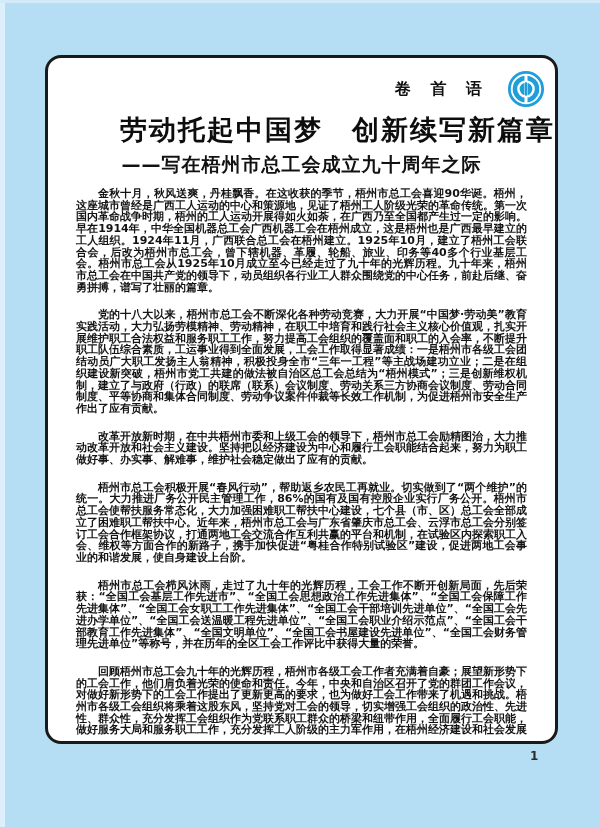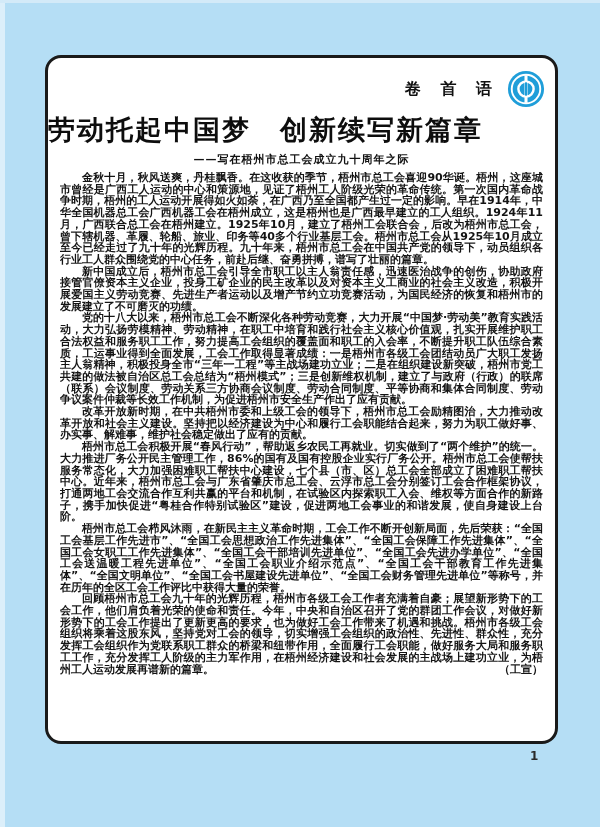--- a/index.html
+++ b/index.html
@@ -13,47 +13,47 @@
   .edge-strip-left{position:absolute;left:0;top:0;width:5px;height:827px;background:#dcefFA;}
   .edge-strip-top{position:absolute;left:0;top:0;width:600px;height:3px;background:#d3eaf8;}
 
   .sheet{
     position:absolute;left:45px;top:55px;width:513px;height:689px;
     background:#ffffff;border:3px solid #1a1a1a;border-radius:16px;
     box-sizing:border-box;
   }
   .box-header{
     position:absolute;top:12px;right:10px;
-    display:flex;align-items:center;gap:8px;
+    display:flex;align-items:center;gap:18px;
   }
   .corner-label{
     font-weight:bold;font-size:16px;letter-spacing:7px;color:#111;
     line-height:38px;
   }
   .logo{width:38px;height:38px;display:block;}
 
   .title{
     position:absolute;top:54px;left:0;right:0;margin:0;
-    text-align:left;font-size:27px;font-weight:900;color:#0d0d0d;
+    text-align:right;font-size:27px;font-weight:900;color:#0d0d0d;
     letter-spacing:2px;white-space:nowrap;
   }
   .subtitle{
     position:absolute;top:94px;left:0;right:0;
-    text-align:center;font-size:11px;font-weight:bold;color:#111;
+    text-align:center;font-size:19px;font-weight:bold;color:#111;
     letter-spacing:1px;
   }
 
   .body-text{
     position:absolute;top:114px;left:12px;right:12px;bottom:6px;
     overflow:hidden;
     font-size:11px;line-height:11.7px;
     text-align:justify;text-justify:inter-character;
     font-weight:bold;color:#141414;
   }
-  .body-text p{margin:0;text-indent:2em;}
+  .body-text p{margin:16px;text-indent:2em;}
   .byline{float:right;margin-left:8px;}
 
   .page-number{
     position:absolute;left:530px;top:749px;
     font-size:12px;font-weight:bold;color:#2a2a2a;
   }
 </style>
 </head>
 <body>
 
@@ -72,23 +72,22 @@
       <rect x="18.9" y="13" width="2.2" height="14" fill="#1f9ed9"></rect>
     </svg>
   </div>
 
   <h1 class="title">劳动托起中国梦　创新续写新篇章</h1>
 
   <div class="subtitle">——写在梧州市总工会成立九十周年之际</div>
 
   <div class="body-text" id="paragraphs">
       <p>金秋十月，秋风送爽，丹桂飘香。在这收获的季节，梧州市总工会喜迎90华诞。梧州，这座城市曾经是广西工人运动的中心和策源地，见证了梧州工人阶级光荣的革命传统。第一次国内革命战争时期，梧州的工人运动开展得如火如荼，在广西乃至全国都产生过一定的影响。早在1914年，中华全国机器总工会广西机器工会在梧州成立，这是梧州也是广西最早建立的工人组织。1924年11月，广西联合总工会在梧州建立。1925年10月，建立了梧州工会联合会，后改为梧州市总工会，曾下辖机器、革履、轮船、旅业、印务等40多个行业基层工会。梧州市总工会从1925年10月成立至今已经走过了九十年的光辉历程。九十年来，梧州市总工会在中国共产党的领导下，动员组织各行业工人群众围绕党的中心任务，前赴后继、奋勇拼搏，谱写了壮丽的篇章。</p>
-      <p>新中国成立后，梧州市总工会引导全市职工以主人翁责任感，迅速医治战争的创伤，协助政府接管官僚资本主义企业，投身工矿企业的民主改革以及对资本主义工商业的社会主义改造，积极开展爱国主义劳动竞赛、先进生产者运动以及增产节约立功竞赛活动，为国民经济的恢复和梧州市的发展建立了不可磨灭的功绩。</p>
       <p>党的十八大以来，梧州市总工会不断深化各种劳动竞赛，大力开展“中国梦·劳动美”教育实践活动，大力弘扬劳模精神、劳动精神，在职工中培育和践行社会主义核心价值观，扎实开展维护职工合法权益和服务职工工作，努力提高工会组织的覆盖面和职工的入会率，不断提升职工队伍综合素质，工运事业得到全面发展，工会工作取得显著成绩：一是梧州市各级工会团结动员广大职工发扬主人翁精神，积极投身全市“三年一工程”等主战场建功立业；二是在组织建设新突破，梧州市党工共建的做法被自治区总工会总结为“梧州模式”；三是创新维权机制，建立了与政府（行政）的联席（联系）会议制度、劳动关系三方协商会议制度、劳动合同制度、平等协商和集体合同制度、劳动争议案件仲裁等长效工作机制，为促进梧州市安全生产作出了应有贡献。</p>
       <p>改革开放新时期，在中共梧州市委和上级工会的领导下，梧州市总工会励精图治，大力推动改革开放和社会主义建设。坚持把以经济建设为中心和履行工会职能结合起来，努力为职工做好事、办实事、解难事，维护社会稳定做出了应有的贡献。</p>
       <p>梧州市总工会积极开展“春风行动”，帮助返乡农民工再就业。切实做到了“两个维护”的统一。大力推进厂务公开民主管理工作，86%的国有及国有控股企业实行厂务公开。梧州市总工会使帮扶服务常态化，大力加强困难职工帮扶中心建设，七个县（市、区）总工会全部成立了困难职工帮扶中心。近年来，梧州市总工会与广东省肇庆市总工会、云浮市总工会分别签订工会合作框架协议，打通两地工会交流合作互利共赢的平台和机制，在试验区内探索职工入会、维权等方面合作的新路子，携手加快促进“粤桂合作特别试验区”建设，促进两地工会事业的和谐发展，使自身建设上台阶。</p>
-      <p>梧州市总工会栉风沐雨，在新民主主义革命时期，工会工作不断开创新局面，先后荣获：“全国工会基层工作先进市”、“全国工会思想政治工作先进集体”、“全国工会保障工作先进集体”、“全国工会女职工工作先进集体”、“全国工会干部培训先进单位”、“全国工会先进办学单位”、“全国工会送温暖工程先进单位”、“全国工会职业介绍示范点”、“全国工会干部教育工作先进集体”、“全国文明单位”、“全国工会书屋建设先进单位”、“全国工会财务管理先进单位”等称号，并在历年的全区工会工作评比中获得大量的荣誉。</p>
+      <p>梧州市总工会栉风沐雨，走过了九十年的光辉历程，工会工作不断开创新局面，先后荣获：“全国工会基层工作先进市”、“全国工会思想政治工作先进集体”、“全国工会保障工作先进集体”、“全国工会女职工工作先进集体”、“全国工会干部培训先进单位”、“全国工会先进办学单位”、“全国工会送温暖工程先进单位”、“全国工会职业介绍示范点”、“全国工会干部教育工作先进集体”、“全国文明单位”、“全国工会书屋建设先进单位”、“全国工会财务管理先进单位”等称号，并在历年的全区工会工作评比中获得大量的荣誉。</p>
       <p>回顾梧州市总工会九十年的光辉历程，梧州市各级工会工作者充满着自豪；展望新形势下的工会工作，他们肩负着光荣的使命和责任。今年，中央和自治区召开了党的群团工作会议，对做好新形势下的工会工作提出了更新更高的要求，也为做好工会工作带来了机遇和挑战。梧州市各级工会组织将乘着这股东风，坚持党对工会的领导，切实增强工会组织的政治性、先进性、群众性，充分发挥工会组织作为党联系职工群众的桥梁和纽带作用，全面履行工会职能，做好服务大局和服务职工工作，充分发挥工人阶级的主力军作用，在梧州经济建设和社会发展的主战场上建功立业，为梧州工人运动发展再谱新的篇章。<span class="byline">（工宣）</span></p>
     </div>
 
 </div>
 
 <div class="page-number">1</div>
 
 </body></html>

